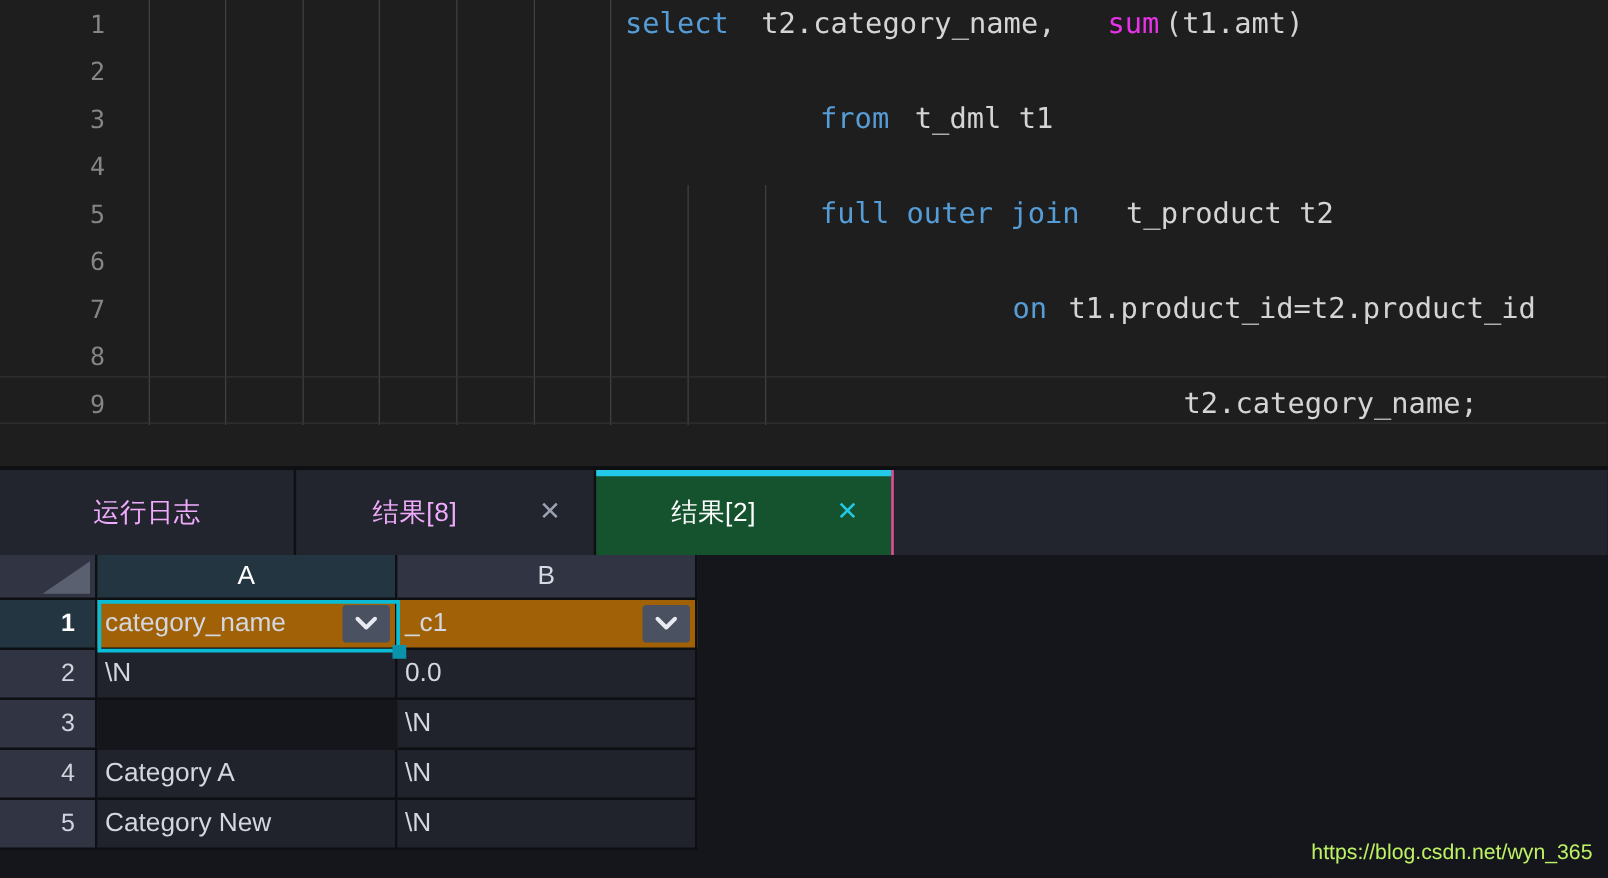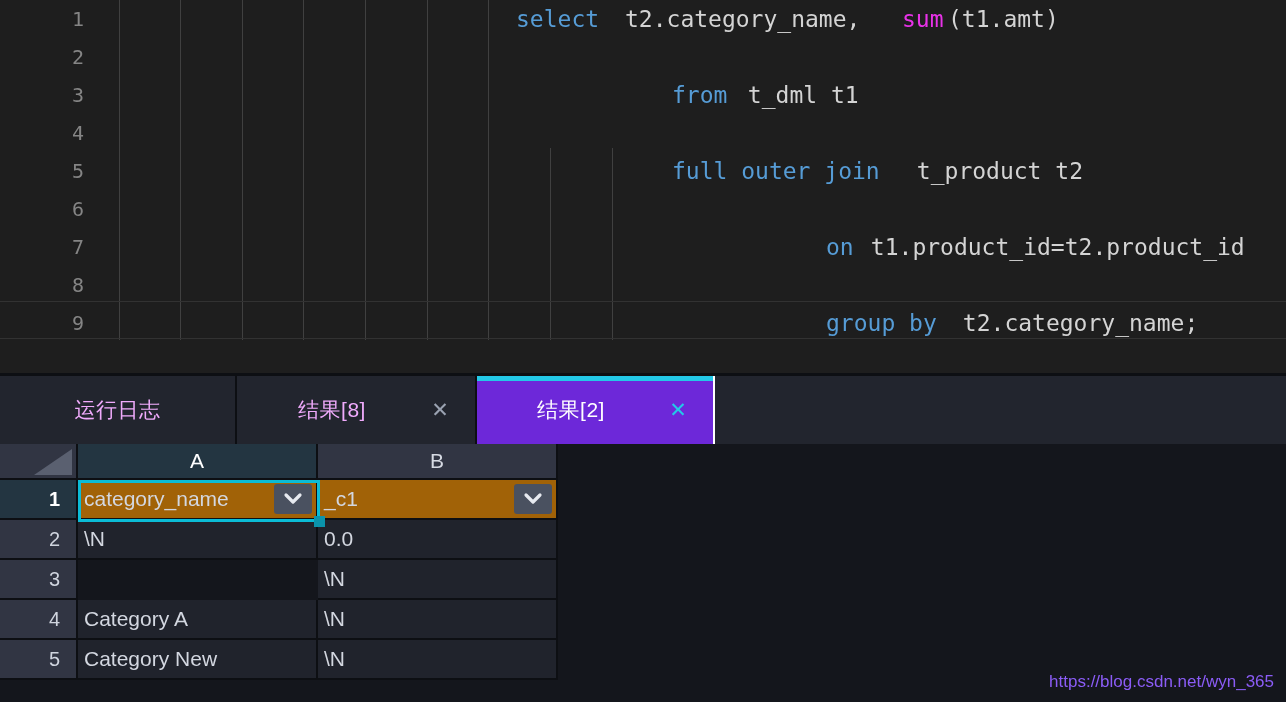--- a/index.html
+++ b/index.html
@@ -26,21 +26,21 @@
     font-family:"DejaVu Sans Mono","Liberation Mono",monospace;
     line-height:38px;height:38px;
   }
   .indent-guides{position:absolute;left:0;top:0;width:1286px;height:373px;}
   .iguide{position:absolute;width:1px;background:#404040;}
   .code{
     position:absolute;left:0;top:0;width:1286px;height:373px;
     font-family:"DejaVu Sans Mono","Liberation Mono",monospace;
     font-size:23px;line-height:38px;white-space:pre;
   }
-  .cline{position:absolute;left:16px;height:38px;width:1257px;}
+  .cline{position:absolute;left:0;height:38px;width:1257px;}
   .ctext{position:absolute;top:0;}
   .kw{color:#569cd6;}
   .fn{color:#e832e8;}
   .id{color:#d4d4d4;}
   .curline{
     position:absolute;left:0;width:1286px;height:38px;
     border-top:1px solid #323232;border-bottom:1px solid #323232;
     box-sizing:border-box;
   }
 
@@ -53,21 +53,21 @@
   .tab{
     position:absolute;top:0;height:68px;
     background:#22252e;
     border-right:2px solid #0d0f13;
     box-sizing:border-box;
     display:flex;align-items:center;justify-content:center;
   }
   .tab .tlabel{
     color:#f0abfc;font-size:21px;letter-spacing:.5px;
   }
-  .tab.active{background:#6d28d9;border-right:2px solid #ffffff;}
+  .tab.active{background:#14532d;border-right:2px solid #ec4899;}
   .tab.active .tlabel{color:#ffffff;}
   .tab .topbar{
     position:absolute;left:0;top:0;width:100%;height:5px;background:transparent;
   }
   .tab.active .topbar{background:#23c9e8;}
   .tclose{
     position:absolute;top:50%;transform:translateY(-50%);
     width:26px;height:26px;line-height:26px;text-align:center;
     color:#9aa2b1;font-size:21px;font-weight:400;cursor:pointer;
   }
@@ -129,21 +129,21 @@
     box-sizing:border-box;
     pointer-events:none;
   }
   .selhandle{
     position:absolute;width:11px;height:11px;background:#0b93ab;
   }
 
   
   .watermark{
     position:absolute;right:12px;bottom:10px;
-    color:#8b5cf6;font-size:17px;
+    color:#bef264;font-size:17px;
   }
 </style>
 </head>
 <body>
 
 <div class="app">
 
   <div class="editor">
 
     <div class="gutter">
@@ -190,21 +190,20 @@
         <span class="ctext kw" style="left:656px">full outer join</span>
         <span class="ctext id" style="left:887px"> t_product t2</span>
       </div>
       
       <div class="cline" style="top:228px">
         <span class="ctext kw" style="left:810px">on</span>
         <span class="ctext id" style="left:841px"> t1.product_id=t2.product_id</span>
       </div>
       
       <div class="cline" style="top:304px">
-        <span class="ctext kw" style="left:810px">group by</span>
         <span class="ctext id" style="left:933px"> t2.category_name;</span>
       </div>
     </div>
   </div>
 
   <div class="tabsep"></div>
 
   <div class="tabbar">
 
     <div class="tab" style="left:0px;width:237px">

